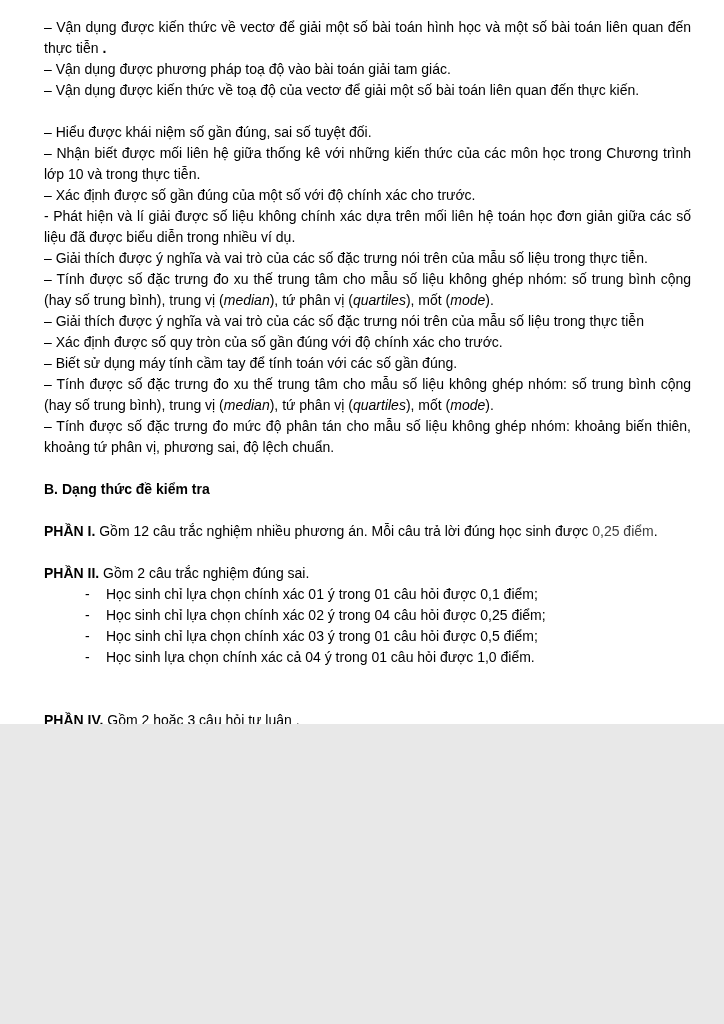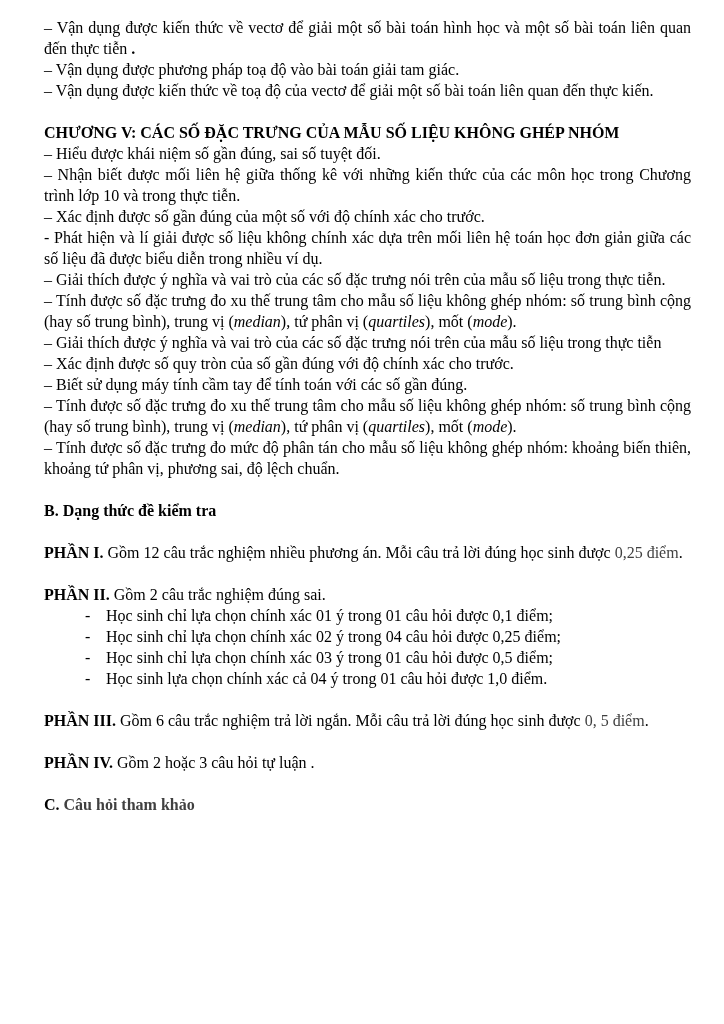--- a/index.html
+++ b/index.html
@@ -1,24 +1,24 @@
 <!DOCTYPE html>
 <html><head>
 <meta charset="utf-8">
 <style>
   html,body { margin:0; padding:0; background:#e8e8e8; }
   .page {
     width:724px;
-    height:1024px;
+    height:724px;
     margin:0 auto;
     background:#ffffff;
     box-sizing:border-box;
     padding:17px 33px 0 44px;
-    font-family:Liberation Serif, serif;
-    font-size:16px;
+    font-family:Liberation Sans, sans-serif;
+    font-size:14px;
     line-height:21px;
     color:#000000;
     overflow:hidden;
   }
   .para { text-align: justify; margin:0; }
   .para.heading { font-weight:bold; text-align:left; }
   .para.spacer { height:21px; }
   .para.list {
     display:flex;
     padding-left:41px;
@@ -31,21 +31,20 @@
 </style>
 </head>
 <body>
 
 <div class="page">
   <div>
       <div class="para body"><span>– Vận dụng được kiến thức về vectơ để giải một số bài toán hình học và một số bài toán liên quan đến thực tiễn </span><span class="b">.</span></div>
       <div class="para body"><span>– Vận dụng được phương pháp toạ độ vào bài toán giải tam giác.</span></div>
       <div class="para body"><span>– Vận dụng được kiến thức về toạ độ của vectơ để giải một số bài toán liên quan đến thực kiến.</span></div>
       <div class="para spacer"></div>
-      <div class="para heading"><span class="b">CHƯƠNG V: CÁC SỐ ĐẶC TRƯNG CỦA MẪU SỐ LIỆU KHÔNG GHÉP NHÓM</span></div>
       <div class="para body"><span>– Hiểu được khái niệm số gần đúng, sai số tuyệt đối.</span></div>
       <div class="para body"><span>– Nhận biết được mối liên hệ giữa thống kê với những kiến thức của các môn học trong Chương trình lớp 10 và trong thực tiễn.</span></div>
       <div class="para body"><span>– Xác định được số gần đúng của một số với độ chính xác cho trước.</span></div>
       <div class="para body"><span>- Phát hiện và lí giải được số liệu không chính xác dựa trên mối liên hệ toán học đơn giản giữa các số liệu đã được biểu diễn trong nhiều ví dụ.</span></div>
       <div class="para body"><span>– Giải thích được ý nghĩa và vai trò của các số đặc trưng nói trên của mẫu số liệu trong thực tiễn.</span></div>
       <div class="para body"><span>– Tính được số đặc trưng đo xu thế trung tâm cho mẫu số liệu không ghép nhóm: số trung bình cộng (hay số trung bình), trung vị (</span><span class="i">median</span><span>), tứ phân vị (</span><span class="i">quartiles</span><span>), mốt (</span><span class="i">mode</span><span>).</span></div>
       <div class="para body"><span>– Giải thích được ý nghĩa và vai trò của các số đặc trưng nói trên của mẫu số liệu trong thực tiễn</span></div>
       <div class="para body"><span>– Xác định được số quy tròn của số gần đúng với độ chính xác cho trước.</span></div>
       <div class="para body"><span>– Biết sử dụng máy tính cầm tay để tính toán với các số gần đúng.</span></div>
       <div class="para body"><span>– Tính được số đặc trưng đo xu thế trung tâm cho mẫu số liệu không ghép nhóm: số trung bình cộng (hay số trung bình), trung vị (</span><span class="i">median</span><span>), tứ phân vị (</span><span class="i">quartiles</span><span>), mốt (</span><span class="i">mode</span><span>).</span></div>
@@ -66,19 +65,18 @@
       </div>
       <div class="para list">
         <span class="dash">-</span>
         <span class="list-text"><span>Học sinh chỉ lựa chọn chính xác 03 ý trong 01 câu hỏi được 0,5 điểm;</span></span>
       </div>
       <div class="para list">
         <span class="dash">-</span>
         <span class="list-text"><span>Học sinh lựa chọn chính xác cả 04 ý trong 01 câu hỏi được 1,0 điểm.</span></span>
       </div>
       <div class="para spacer"></div>
-      <div class="para body"><span class="b">PHẦN III.</span><span> Gồm 6 câu trắc nghiệm trả lời ngắn. Mỗi câu trả lời đúng học sinh được </span><span class="red">0, 5 điểm</span><span>.</span></div>
       <div class="para spacer"></div>
       <div class="para body"><span class="b">PHẦN IV.</span><span> Gồm 2 hoặc 3 câu hỏi tự luận .</span></div>
       <div class="para spacer"></div>
       <div class="para heading"><span class="b">C. </span><span class="b red">Câu hỏi tham khảo</span></div>
     </div>
 </div>
 
 </body></html>

